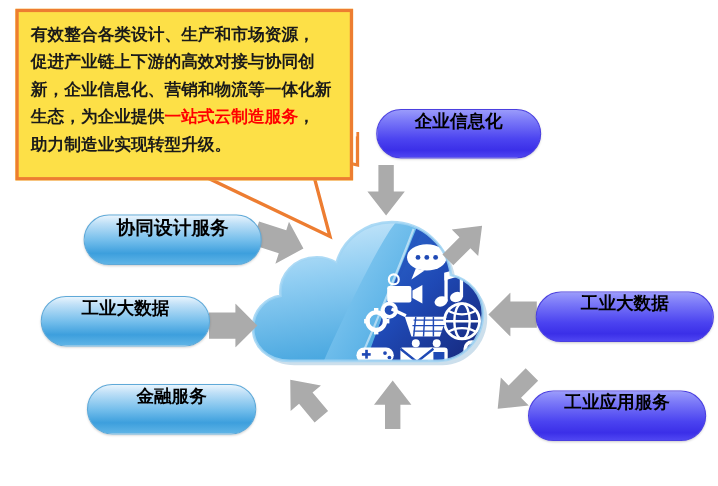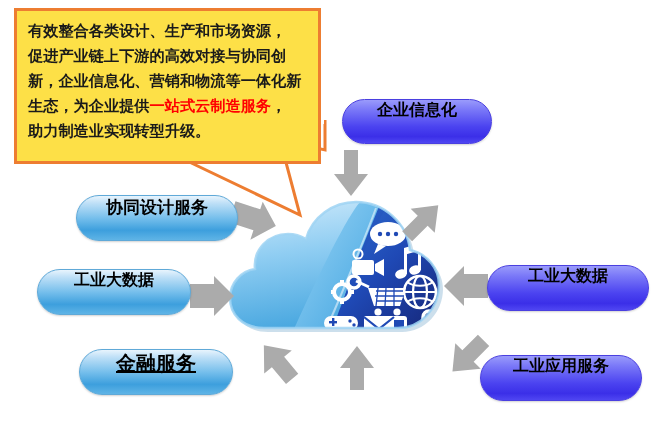--- a/index.html
+++ b/index.html
@@ -311,21 +311,21 @@
 
   <div class="pill pill-purple" style="left:487px;top:265px;width:160px;height:44px;font-size:16px;">
     <span>工业大数据</span>
   </div>
 
   <div class="pill pill-purple" style="left:480px;top:355px;width:160px;height:44px;font-size:16px;">
     <span>工业应用服务</span>
   </div>
 
 
-  <div class="pill pill-blue" style="left:79px;top:349px;width:152px;height:44px;font-size:20px;text-decoration:underline;">
+  <div class="pill pill-blue" style="left:79px;top:349px;width:152px;height:44px;font-size:16px;">
     <span>金融服务</span>
   </div>
 
   <div class="pill pill-blue" style="left:37px;top:269px;width:152px;height:44px;font-size:16px;">
     <span>工业大数据</span>
   </div>
 
   <div class="pill pill-blue" style="left:76px;top:195px;width:160px;height:44px;font-size:17px;">
     <span>协同设计服务</span>
   </div>

